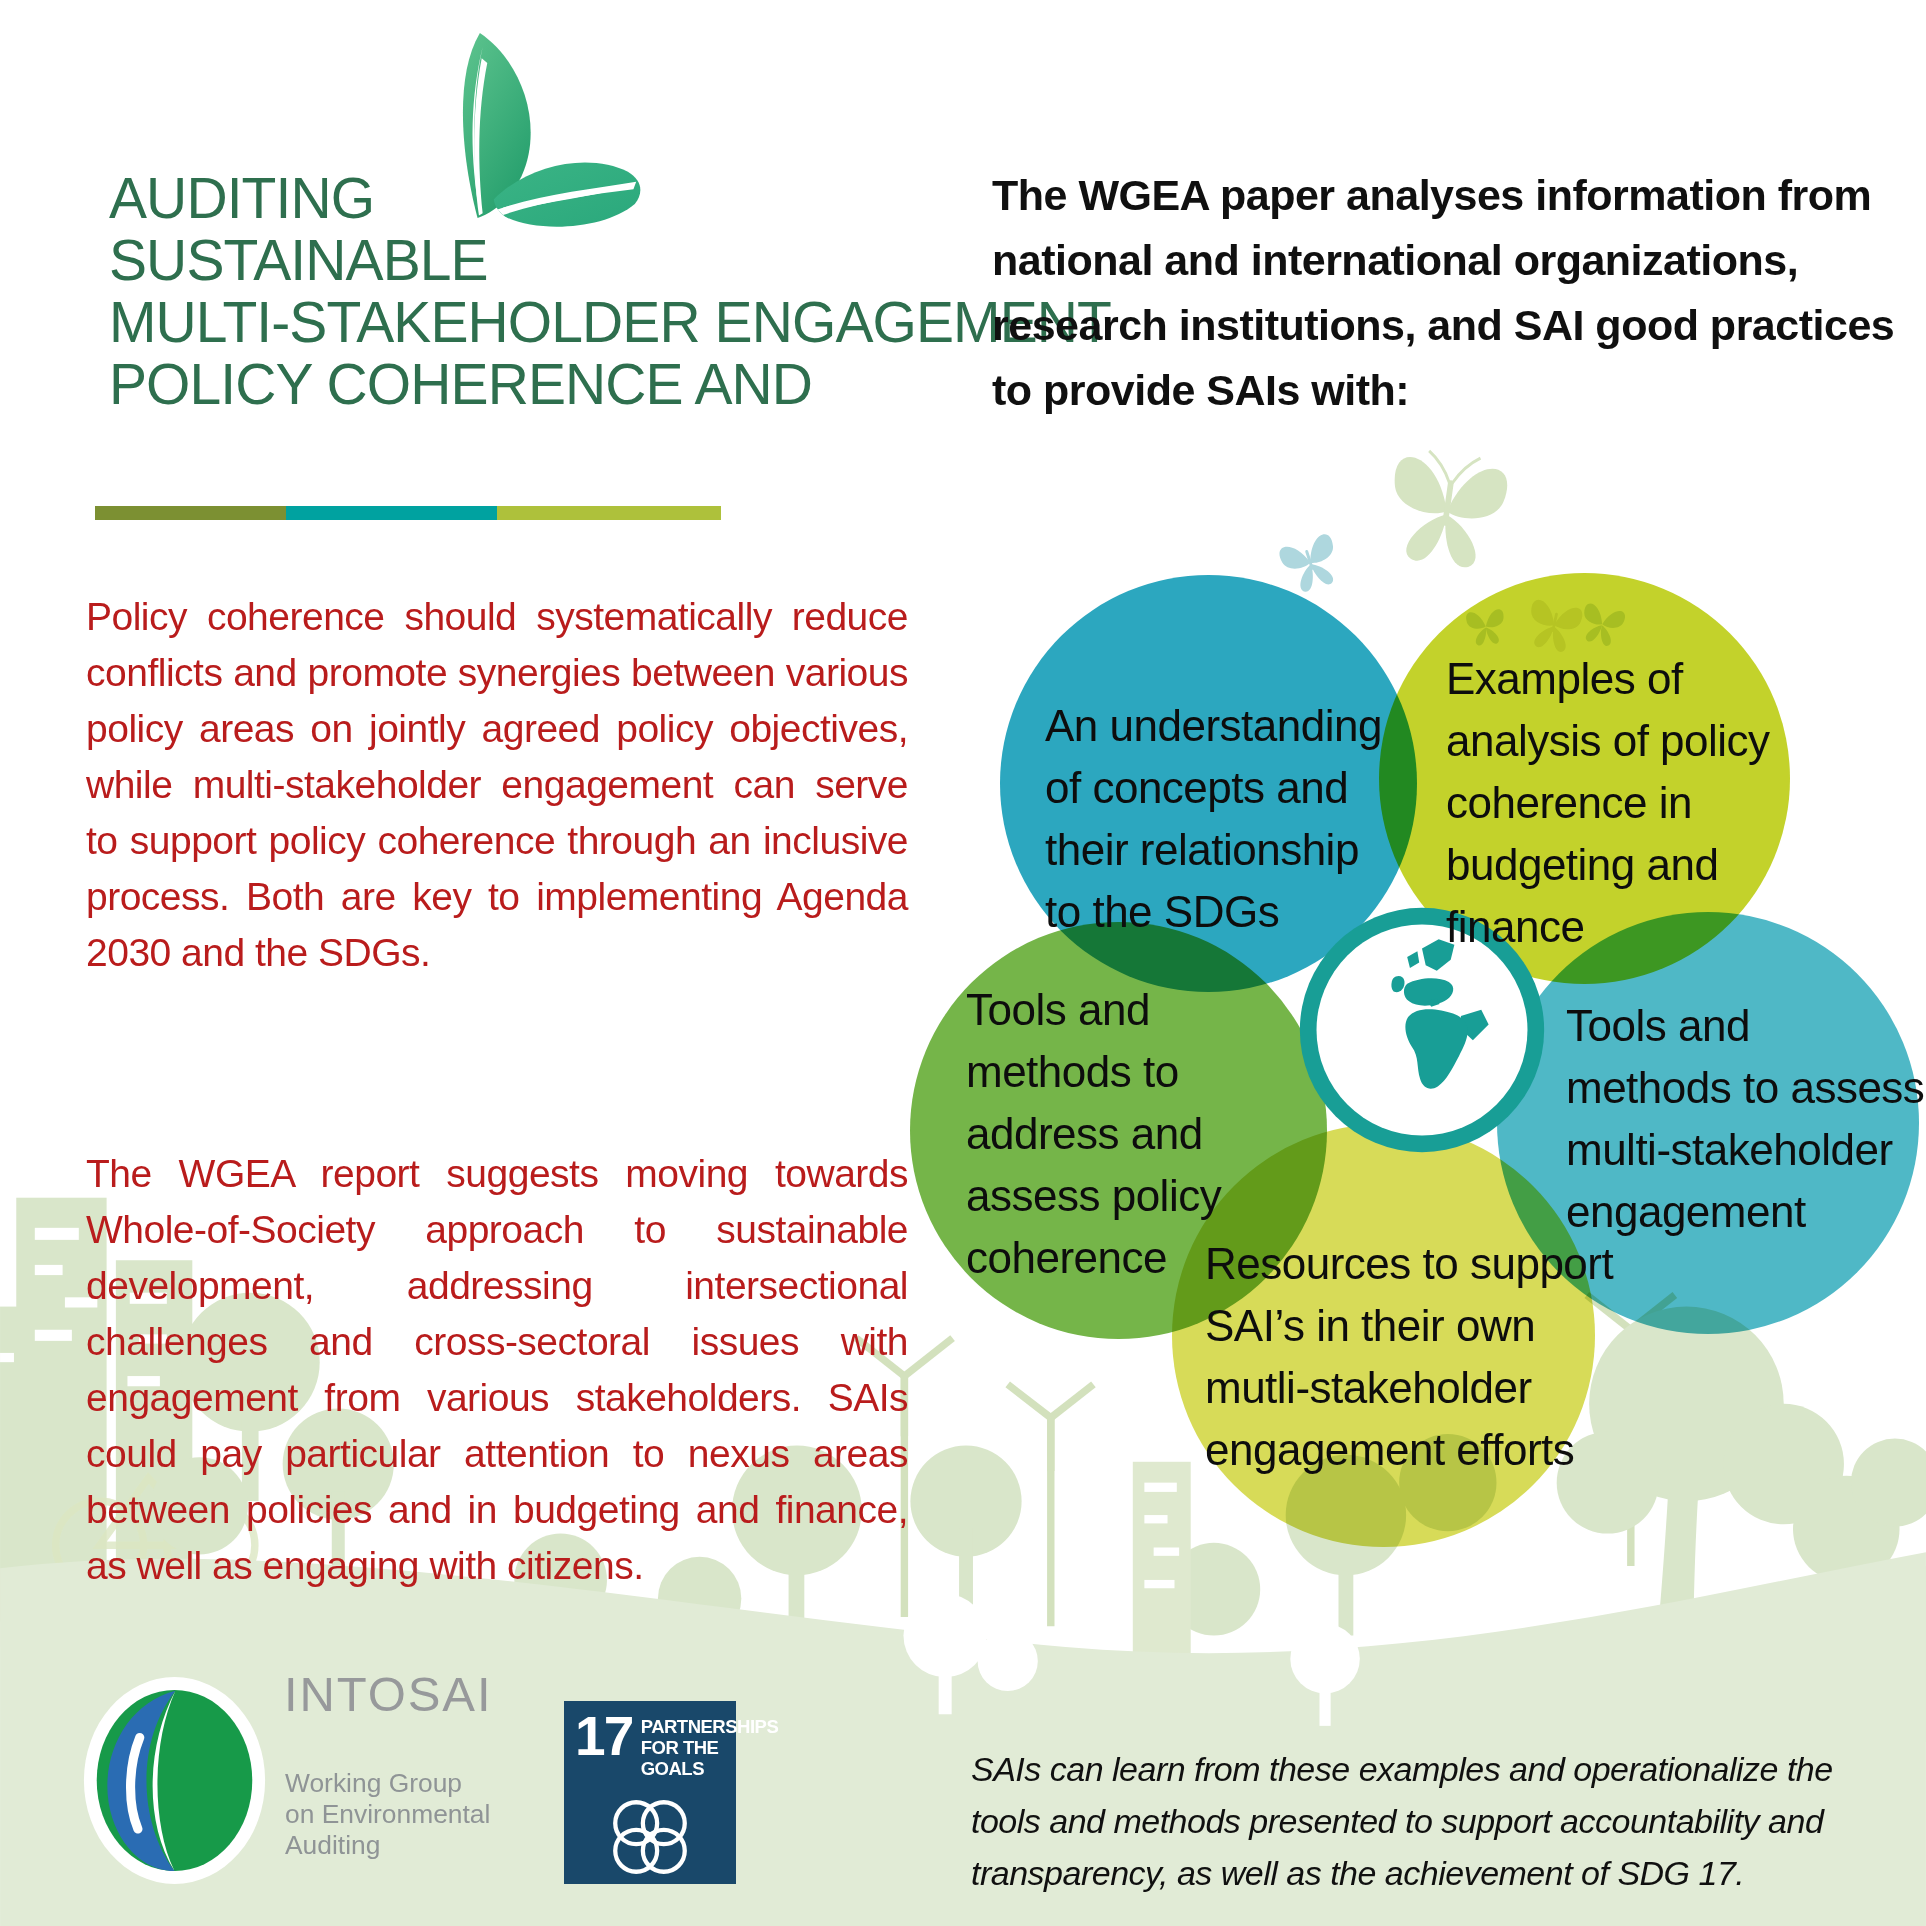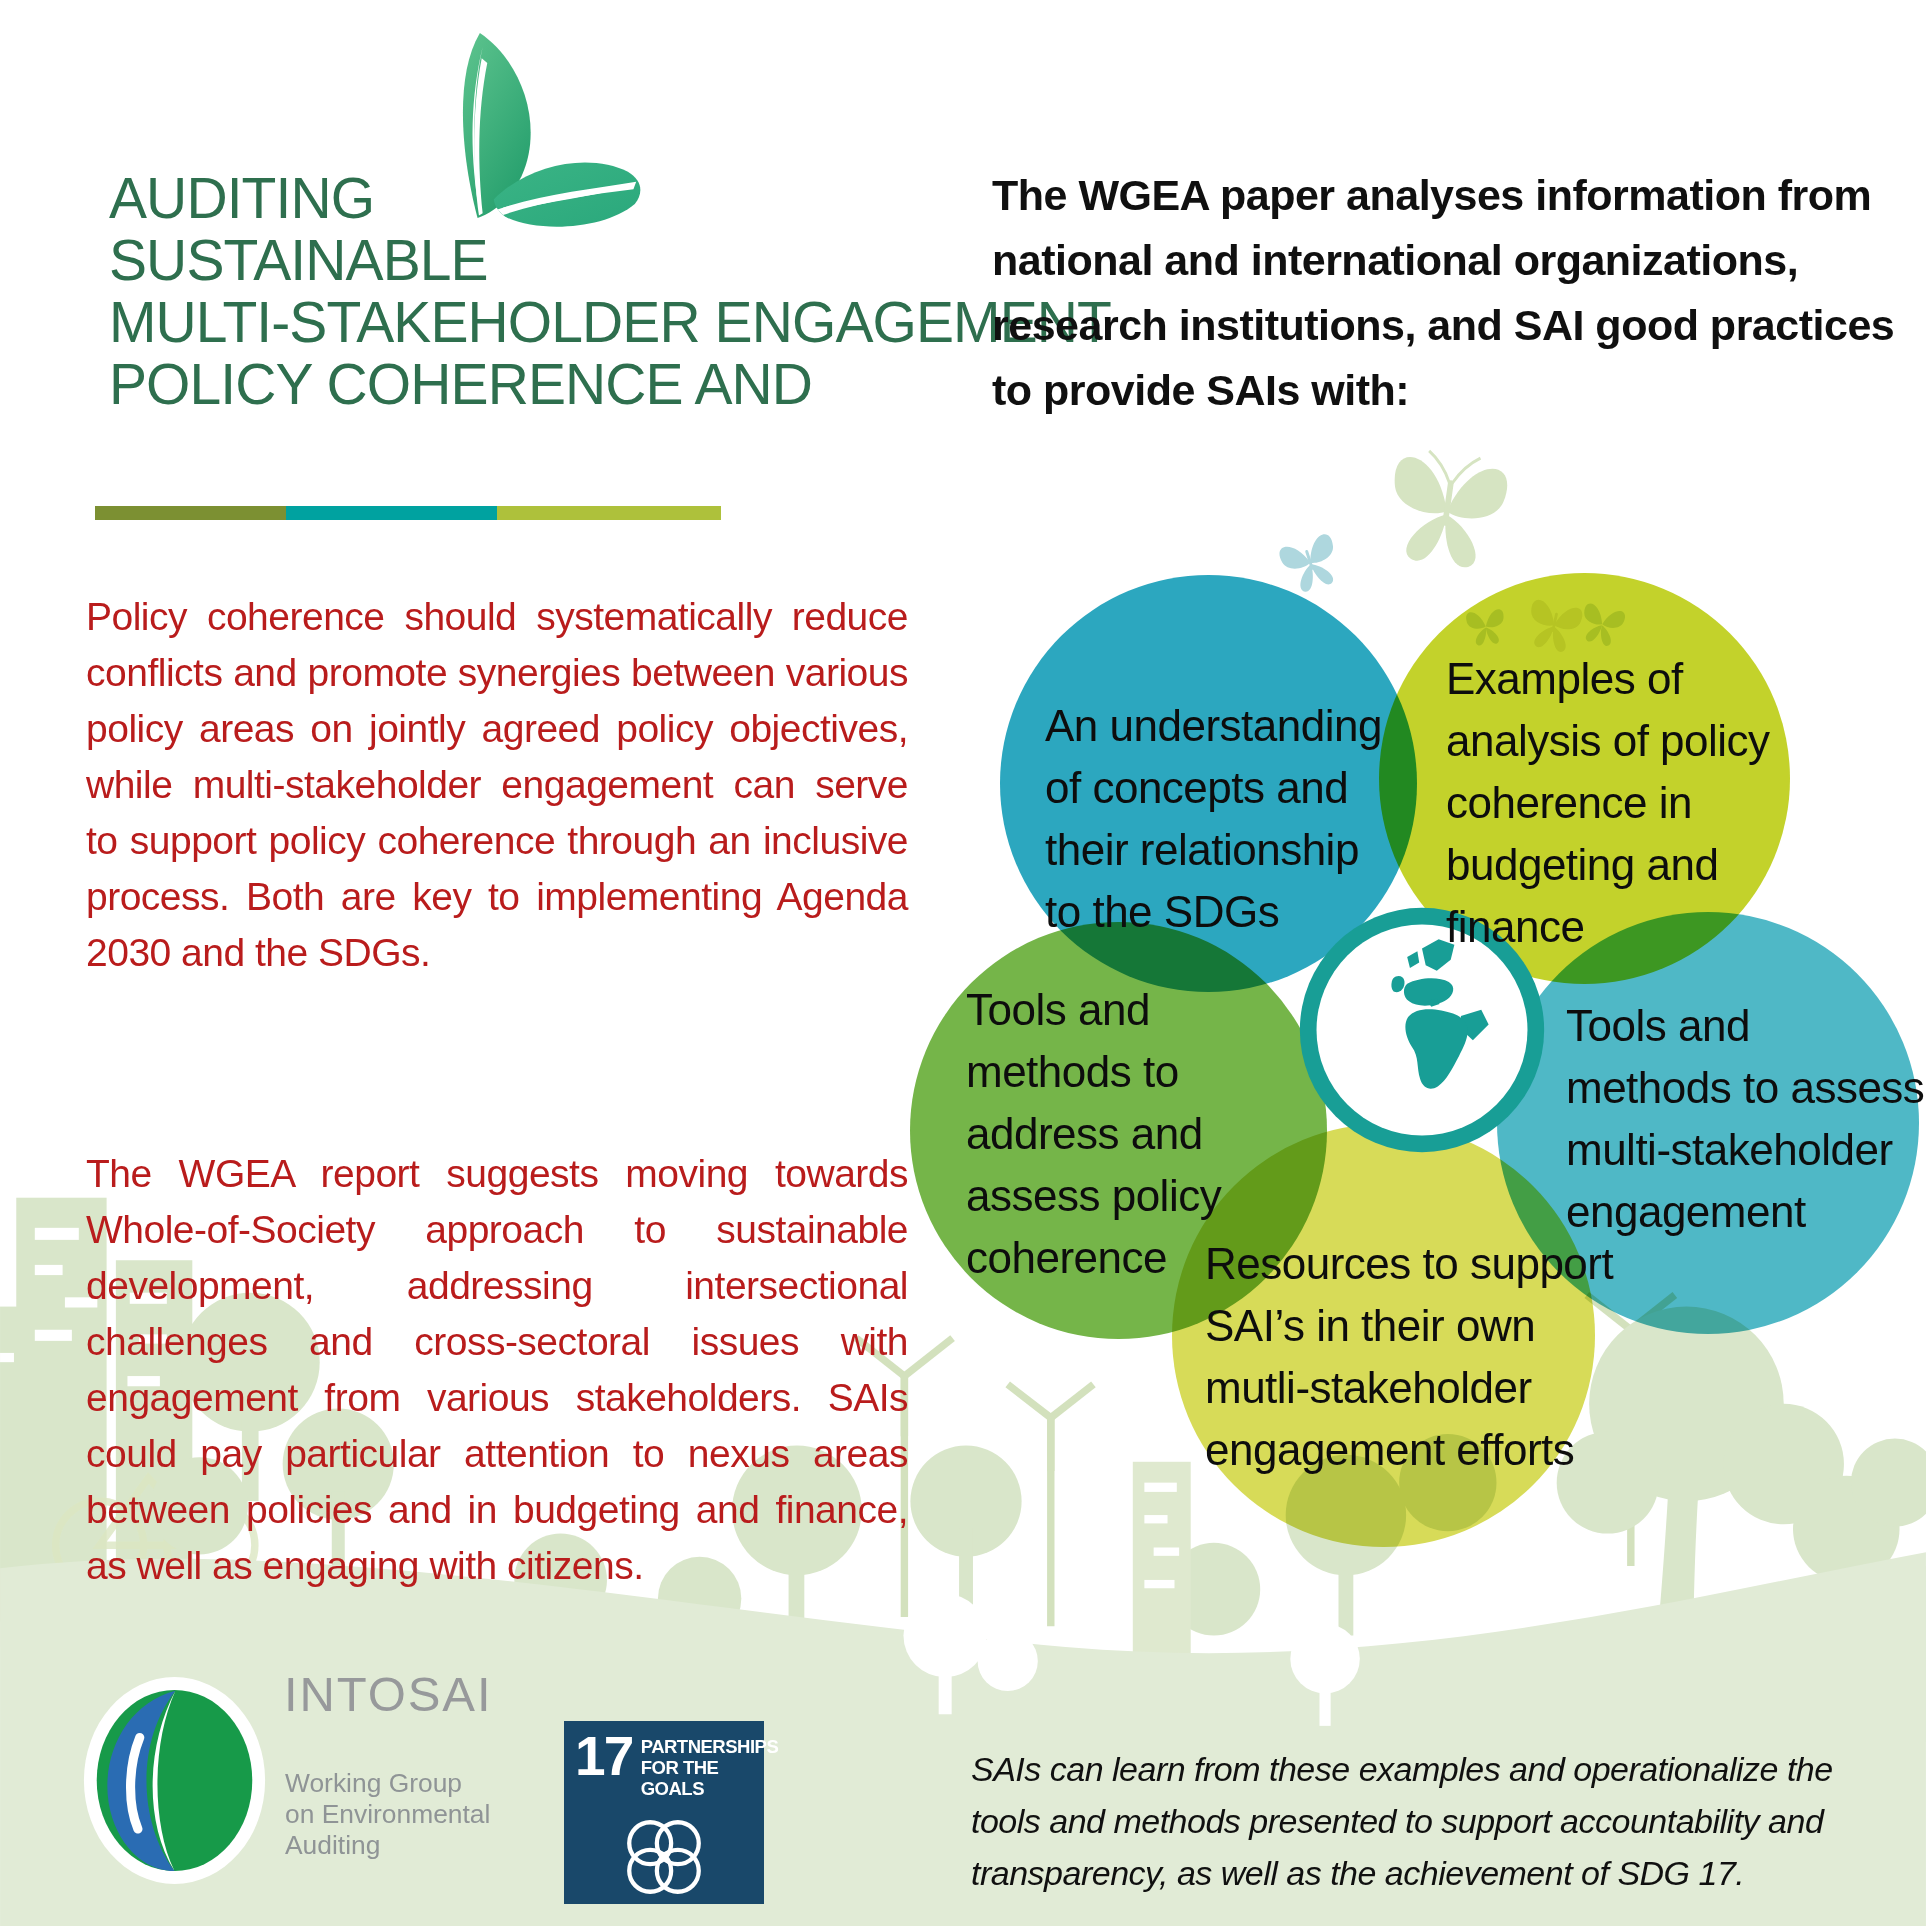--- a/index.html
+++ b/index.html
@@ -66,22 +66,22 @@
   .intosai-logo{position:absolute;left:83px;top:1675px;width:183px;height:211px;}
   .intosai-word{
     position:absolute;left:284px;top:1666px;
     font-size:49px;color:#97999b;letter-spacing:1.9px;font-weight:400;
   }
   .intosai-sub{
     position:absolute;left:285px;top:1768px;
     font-size:26.4px;line-height:31px;color:#8f9496;font-weight:400;
   }
   .sdg17{
-    position:absolute;left:564px;top:1701px;width:200px;height:183px;
-    background:#19486a;color:#ffffff;box-sizing:border-box;padding:12px 11px;margin-top:20px;
+    position:absolute;left:564px;top:1701px;width:172px;height:183px;
+    background:#19486a;color:#ffffff;box-sizing:border-box;padding:12px 11px;
   }
   .sdg17-head{display:flex;align-items:flex-start;}
   .sdg17-num{font-size:55px;font-weight:700;line-height:46px;letter-spacing:-1.9px;}
   .sdg17-label{margin-left:8.3px;font-size:18.5px;line-height:21px;font-weight:700;letter-spacing:-0.5px;margin-top:2.8px;}
   .sdg17-rings{display:block;margin:8.3px auto 0 auto;}
   .footer-note{
     position:absolute;left:971px;top:1743px;width:931px;
     font-size:34px;line-height:52px;font-style:italic;color:#101010;
     letter-spacing:-0.5px;
   }

